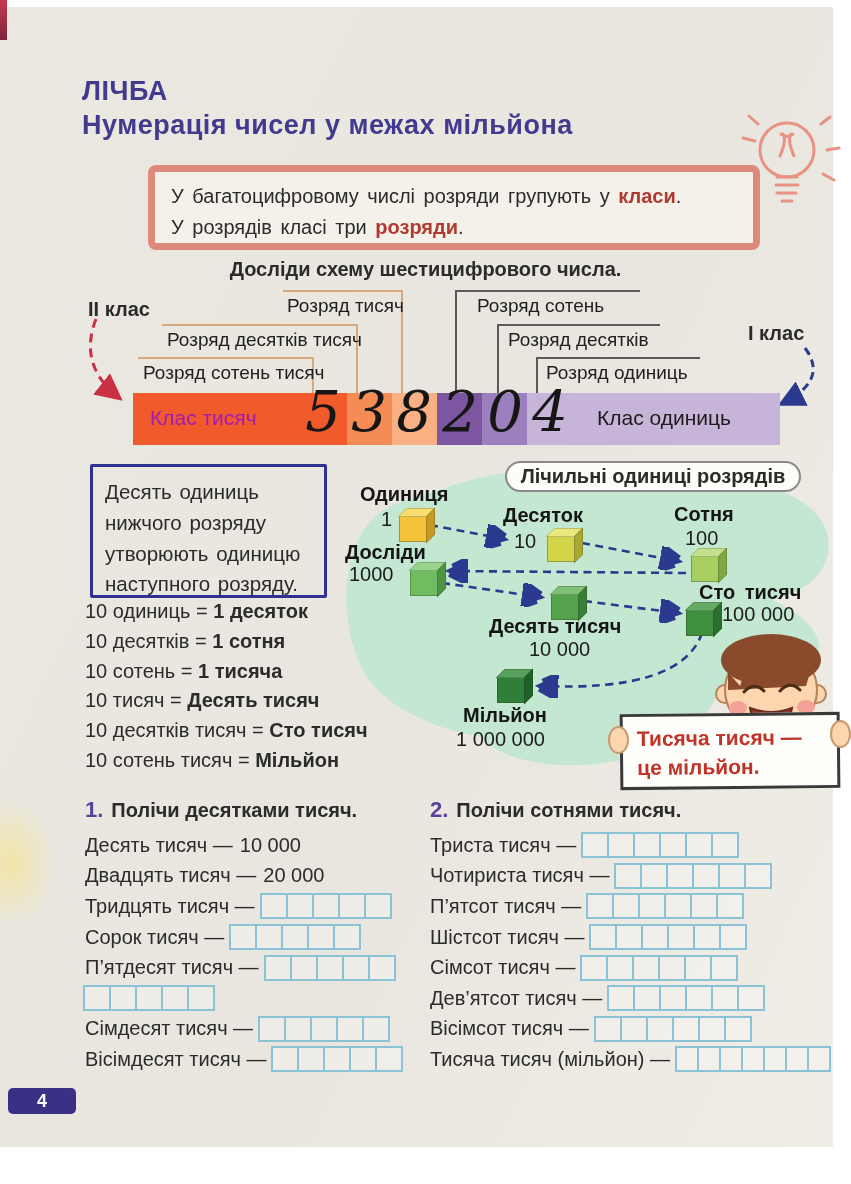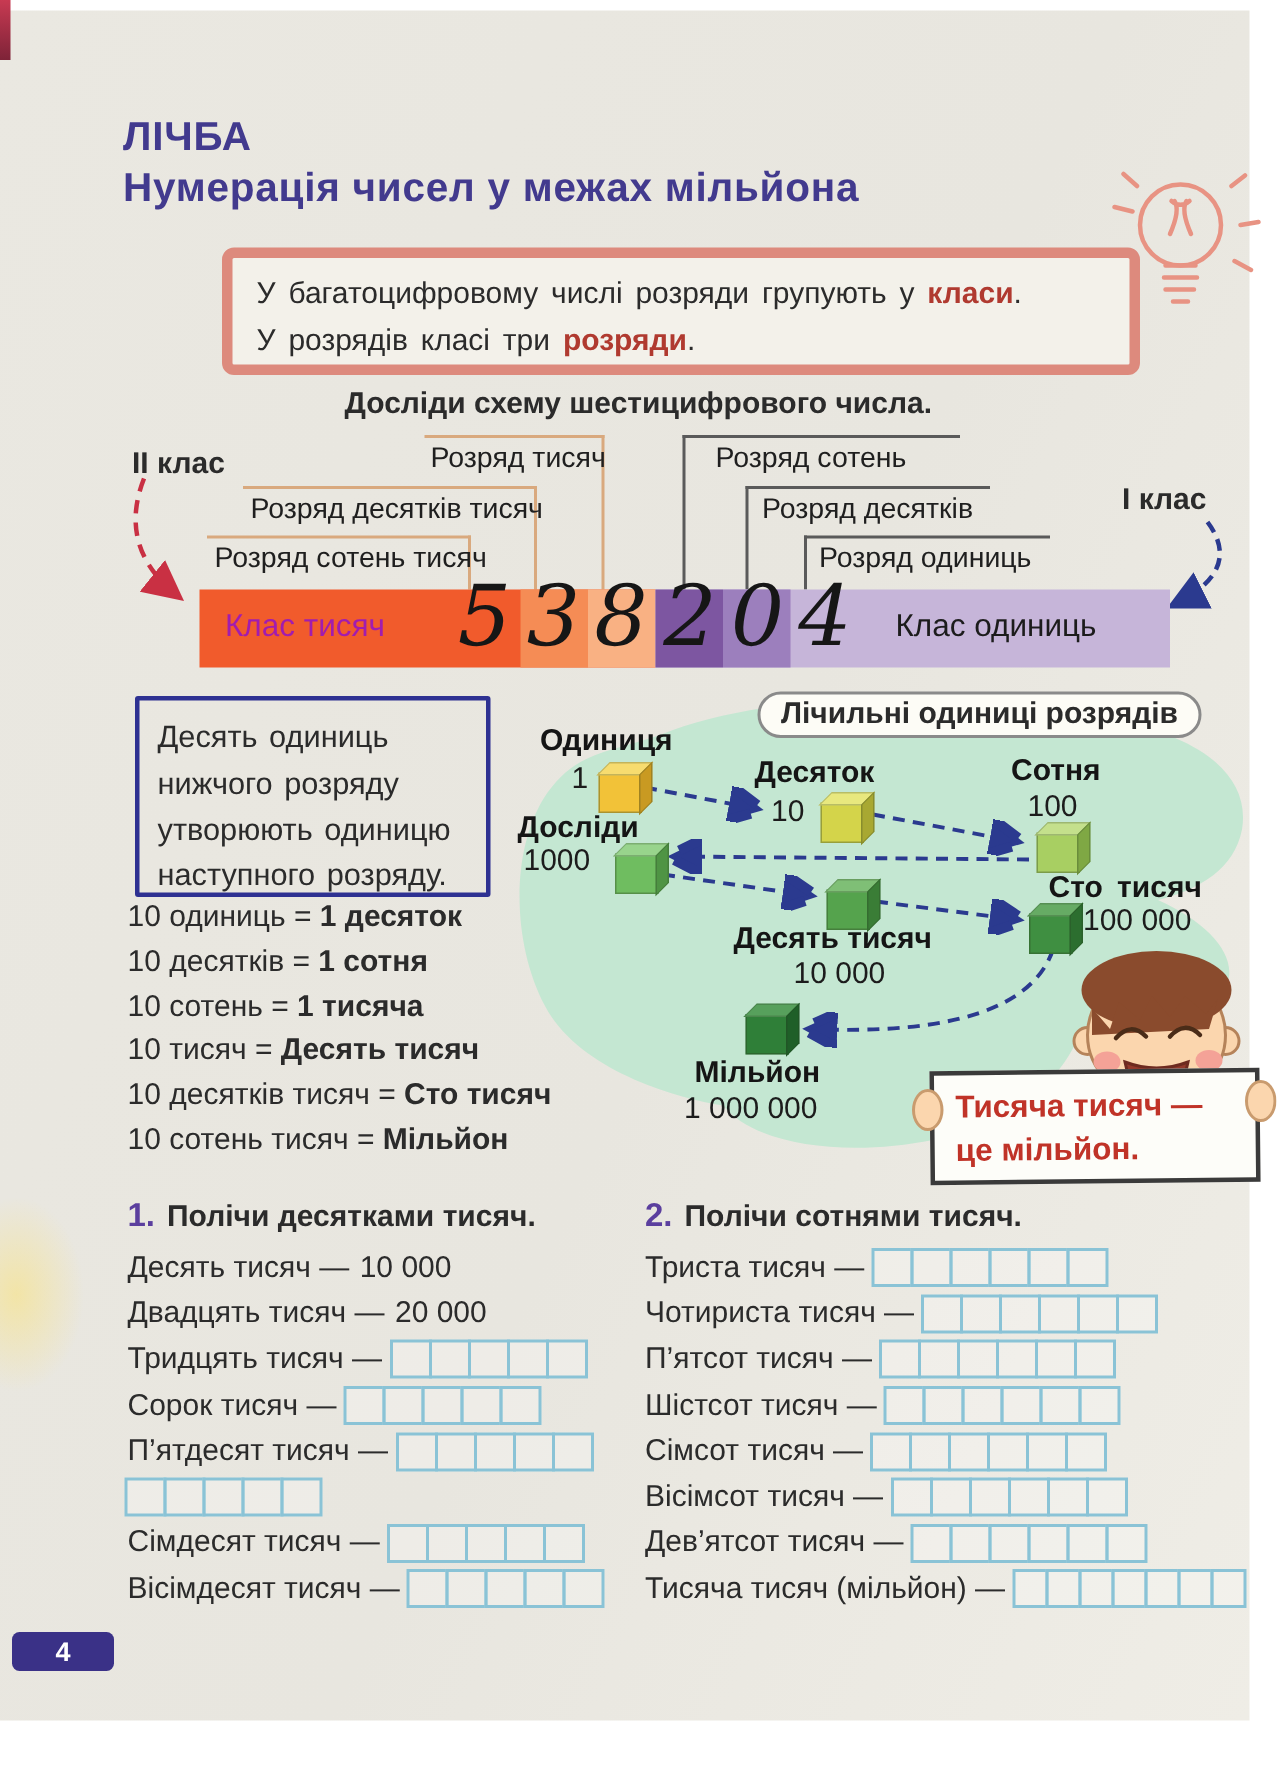--- a/index.html
+++ b/index.html
@@ -391,32 +391,32 @@
       <span class="cells">
         <span class="cell"></span>
         <span class="cell"></span>
         <span class="cell"></span>
         <span class="cell"></span>
         <span class="cell"></span>
         <span class="cell"></span>
       </span>
     </div>
   <div class="ex-row">
+      <span class="ex-label">Дев’ятсот тисяч —</span>
+      <span class="cells">
+        <span class="cell"></span>
+        <span class="cell"></span>
+        <span class="cell"></span>
+        <span class="cell"></span>
+        <span class="cell"></span>
+        <span class="cell"></span>
+      </span>
+    </div>
+  <div class="ex-row">
       <span class="ex-label">Вісімсот тисяч —</span>
-      <span class="cells">
-        <span class="cell"></span>
-        <span class="cell"></span>
-        <span class="cell"></span>
-        <span class="cell"></span>
-        <span class="cell"></span>
-        <span class="cell"></span>
-      </span>
-    </div>
-  <div class="ex-row">
-      <span class="ex-label">Дев’ятсот тисяч —</span>
       <span class="cells">
         <span class="cell"></span>
         <span class="cell"></span>
         <span class="cell"></span>
         <span class="cell"></span>
         <span class="cell"></span>
         <span class="cell"></span>
       </span>
     </div>
   <div class="ex-row small-cells">

